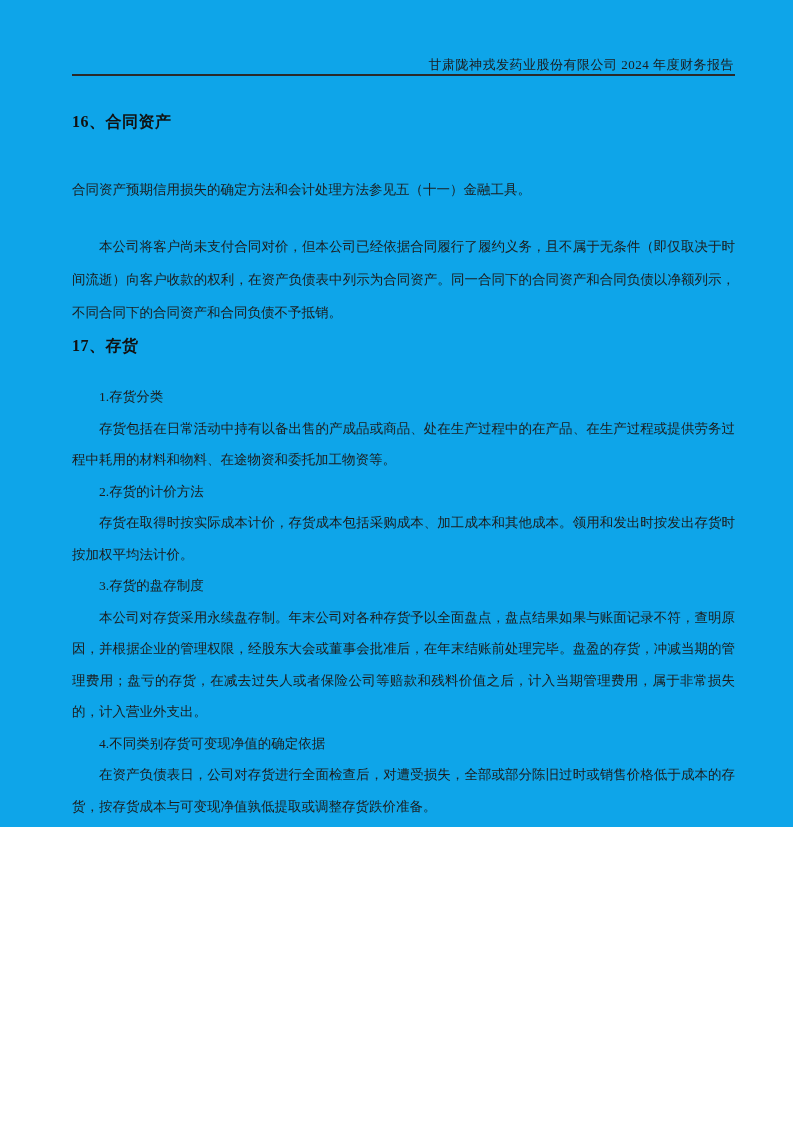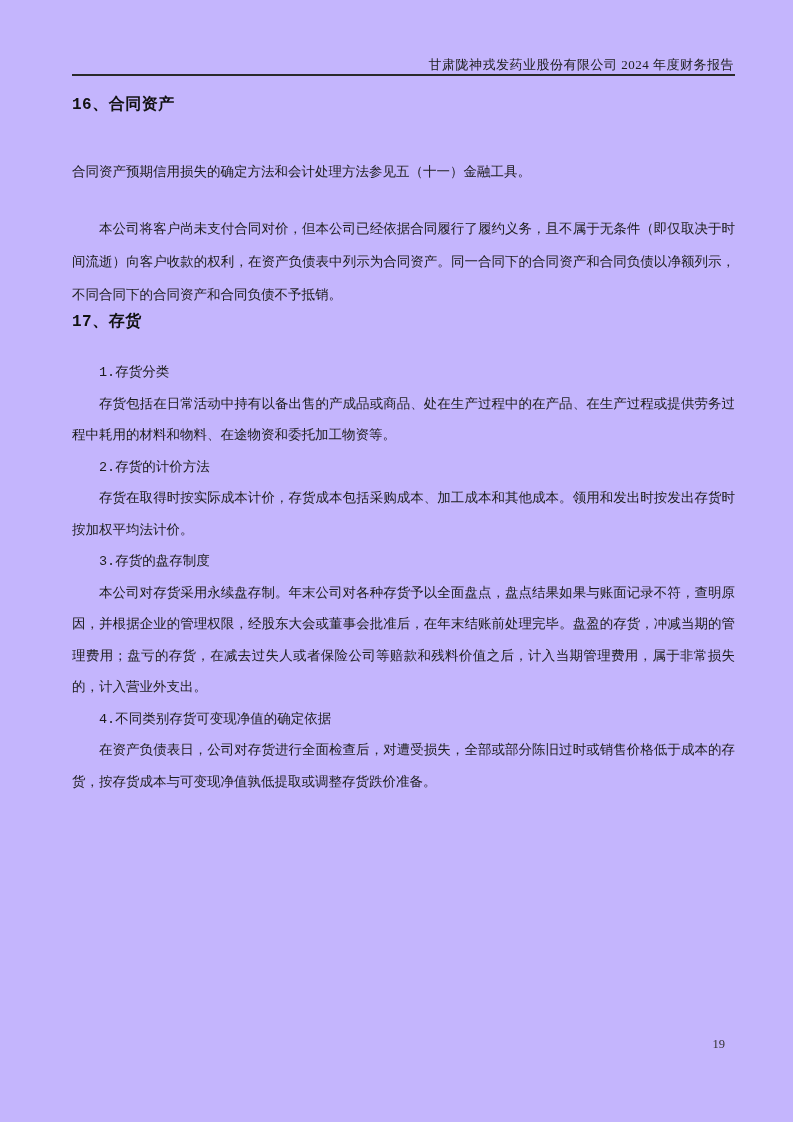--- a/index.html
+++ b/index.html
@@ -3,22 +3,22 @@
 <meta charset="utf-8">
 <style>
   html, body {
     margin: 0;
     padding: 0;
     background: #ffffff;
   }
   .page {
     position: relative;
     width: 793px;
-    height: 1122px;
-    background: #c4b5fd;
+    height: 827px;
+    background: #0ea5e9;
     font-family: "Liberation Serif", "DejaVu Serif", serif;
     color: #1c1c1c;
     overflow: hidden;
   }
   
   .header-title {
     position: absolute;
     top: 56px;
     right: 59px;
     font-size: 13px;
@@ -30,37 +30,36 @@
     position: absolute;
     top: 74px;
     left: 72px;
     right: 58px;
     height: 2px;
     background: #2a2a2a;
   }
   
   .content {
     position: absolute;
-    top: 89px;
+    top: 106px;
     left: 72px;
     width: 663px;
     text-align: justify;
     font-size: 13.5px;
-    font-family: Liberation Mono, monospace;
   }
   .sec-heading {
     margin: 0;
     font-size: 16px;
     font-weight: bold;
     line-height: 20px;
     letter-spacing: 0.5px;
     color: #111;
   }
   .sec-heading.h16 { margin-top: 6px; }
-  .sec-heading.h17 { }
+  .sec-heading.h17 { margin-top: 7px; }
   .para {
     margin: 0;
     line-height: 33px;
   }
   .indent { text-indent: 2em; }
   .noindent { text-indent: 0; }
   .p16-1 { margin-top: 24px; }
   .p16-2 { margin-top: 41px; }
   .s17-group {
     margin-top: 25px;

